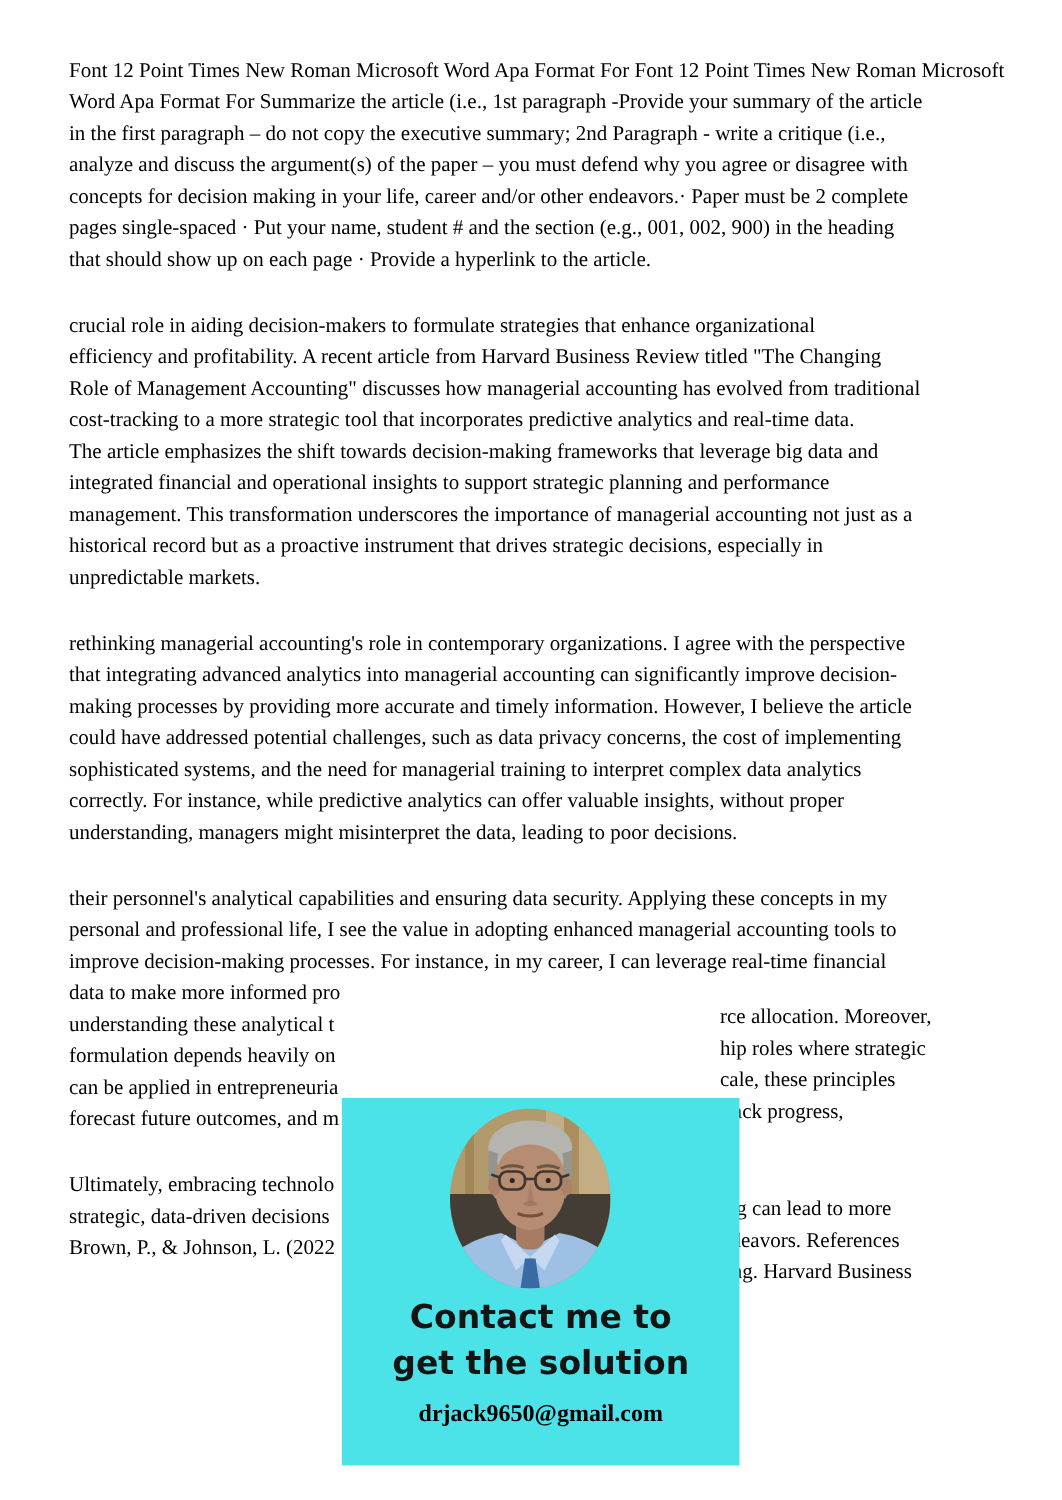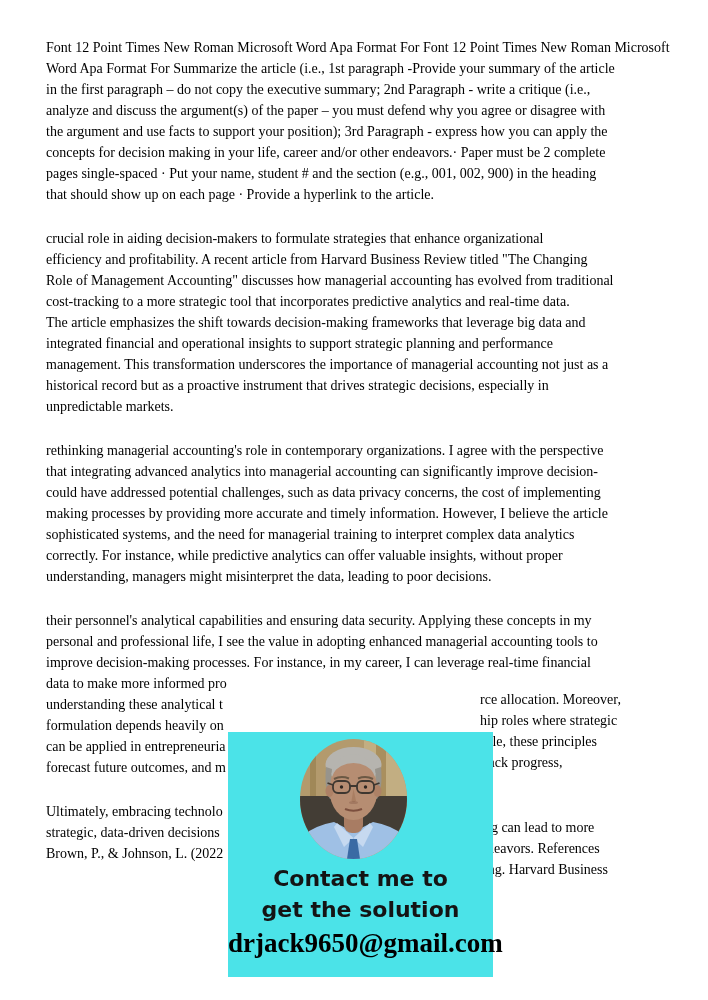--- a/index.html
+++ b/index.html
@@ -72,57 +72,56 @@
     letter-spacing: 0px;
   }
   .overlay-email {
     position: absolute;
     top: 198px;
     left: 0;
     right: 0;
     text-align: center;
     font-family: "Liberation Serif", "DejaVu Serif", serif;
     font-weight: bold;
-    font-size: 27px;
+    font-size: 16px;
     line-height: 26px;
     color: #000000;
   }
 </style>
 </head>
 <body>
 
 <div class="page" style="background: rgb(255, 255, 255);">
 
   <div class="doc" style="color: rgb(0, 0, 0);">
       <div class="paragraph">
         <div class="line">Font 12 Point Times New Roman Microsoft Word Apa Format For Font 12 Point Times New Roman Microsoft</div>
         <div class="line">Word Apa Format For Summarize the article (i.e., 1st paragraph -Provide your summary of the article</div>
         <div class="line">in the first paragraph – do not copy the executive summary; 2nd Paragraph - write a critique (i.e.,</div>
         <div class="line">analyze and discuss the argument(s) of the paper – you must defend why you agree or disagree with</div>
-        <div class="line">the argument and use facts to support your position); 3rd Paragraph - express how you can apply the</div>
         <div class="line">concepts for decision making in your life, career and/or other endeavors.· Paper must be 2 complete</div>
         <div class="line">pages single-spaced · Put your name, student # and the section (e.g., 001, 002, 900) in the heading</div>
         <div class="line">that should show up on each page · Provide a hyperlink to the article.</div>
       </div>
       <div class="paragraph">
         <div class="line">crucial role in aiding decision-makers to formulate strategies that enhance organizational</div>
         <div class="line">efficiency and profitability. A recent article from Harvard Business Review titled "The Changing</div>
         <div class="line">Role of Management Accounting" discusses how managerial accounting has evolved from traditional</div>
         <div class="line">cost-tracking to a more strategic tool that incorporates predictive analytics and real-time data.</div>
         <div class="line">The article emphasizes the shift towards decision-making frameworks that leverage big data and</div>
         <div class="line">integrated financial and operational insights to support strategic planning and performance</div>
         <div class="line">management. This transformation underscores the importance of managerial accounting not just as a</div>
         <div class="line">historical record but as a proactive instrument that drives strategic decisions, especially in</div>
         <div class="line">unpredictable markets.</div>
       </div>
       <div class="paragraph">
         <div class="line">rethinking managerial accounting's role in contemporary organizations. I agree with the perspective</div>
         <div class="line">that integrating advanced analytics into managerial accounting can significantly improve decision-</div>
+        <div class="line">making processes by providing more accurate and timely information. However, I believe the article</div>
         <div class="line">could have addressed potential challenges, such as data privacy concerns, the cost of implementing</div>
-        <div class="line">making processes by providing more accurate and timely information. However, I believe the article</div>
         <div class="line">sophisticated systems, and the need for managerial training to interpret complex data analytics</div>
         <div class="line">correctly. For instance, while predictive analytics can offer valuable insights, without proper</div>
         <div class="line">understanding, managers might misinterpret the data, leading to poor decisions.</div>
       </div>
       <div class="paragraph">
         <div class="line">their personnel's analytical capabilities and ensuring data security. Applying these concepts in my</div>
         <div class="line">personal and professional life, I see the value in adopting enhanced managerial accounting tools to</div>
         <div class="line">improve decision-making processes. For instance, in my career, I can leverage real-time financial</div>
         <div class="line"><span class="frag-left">data to make more informed pro</span><span class="frag-right">rce allocation. Moreover,</span></div>
         <div class="line"><span class="frag-left">understanding these analytical t</span><span class="frag-right">hip roles where strategic</span></div>

